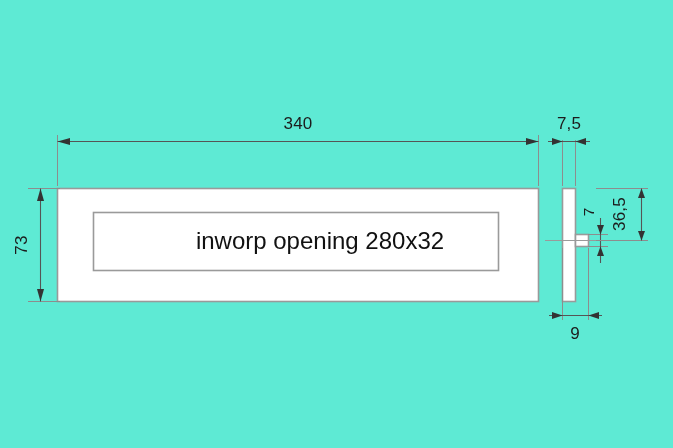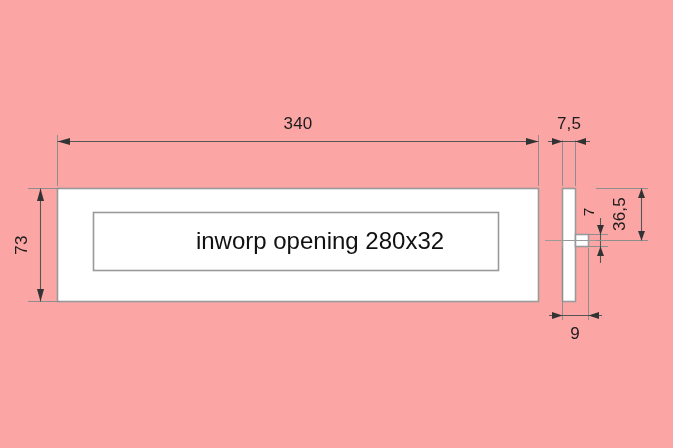--- a/index.html
+++ b/index.html
@@ -8,21 +8,21 @@
     padding: 0;
     background: #ffffff;
   }
   body {
     font-family: "Liberation Sans", sans-serif;
   }
   #drawing-root {
     position: relative;
     width: 673px;
     height: 448px;
-    background: #fca5a5;
+    background: #5eead4;
     overflow: hidden;
   }
   #drawing-svg {
     position: absolute;
     left: 0;
     top: 0;
     width: 673px;
     height: 448px;
     display: block;
   }

